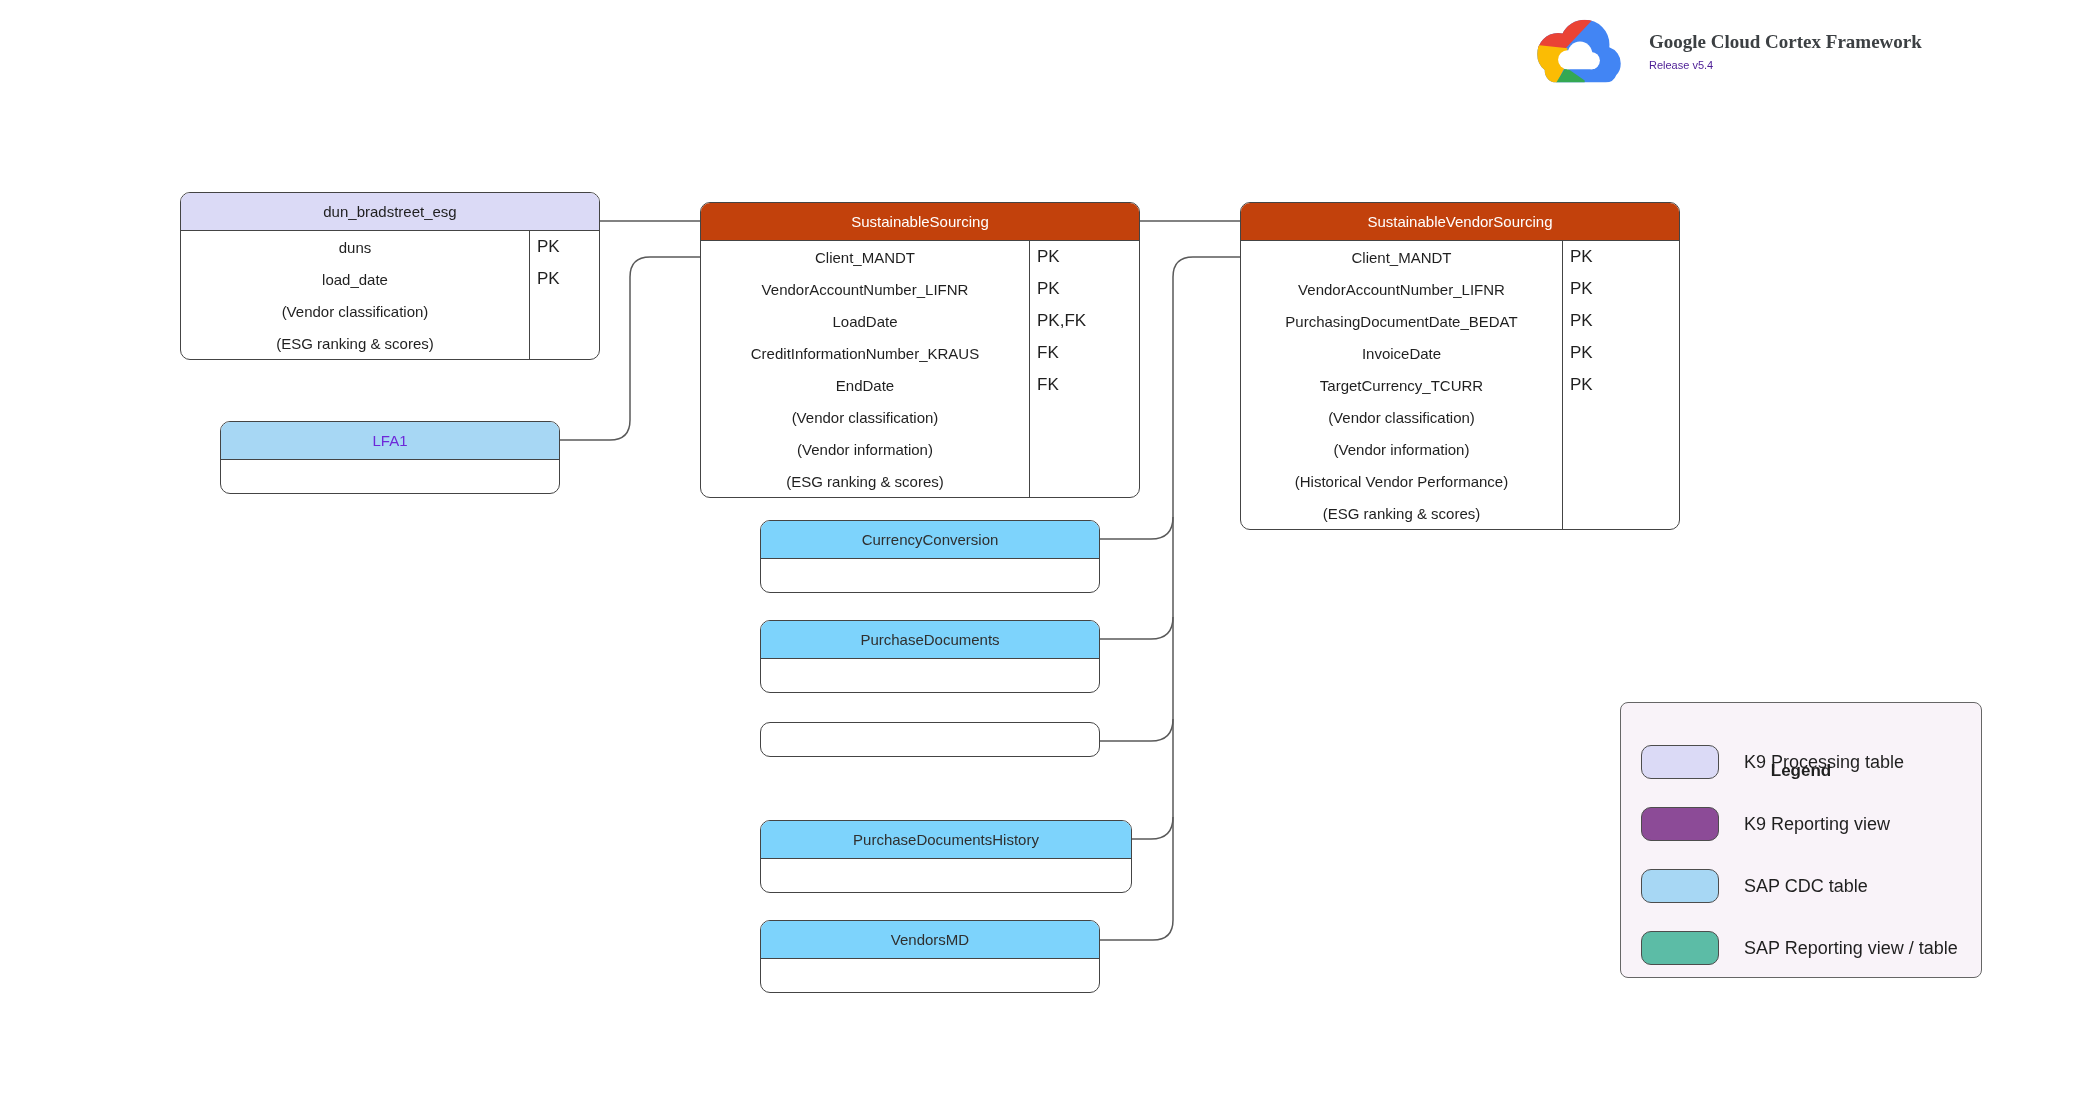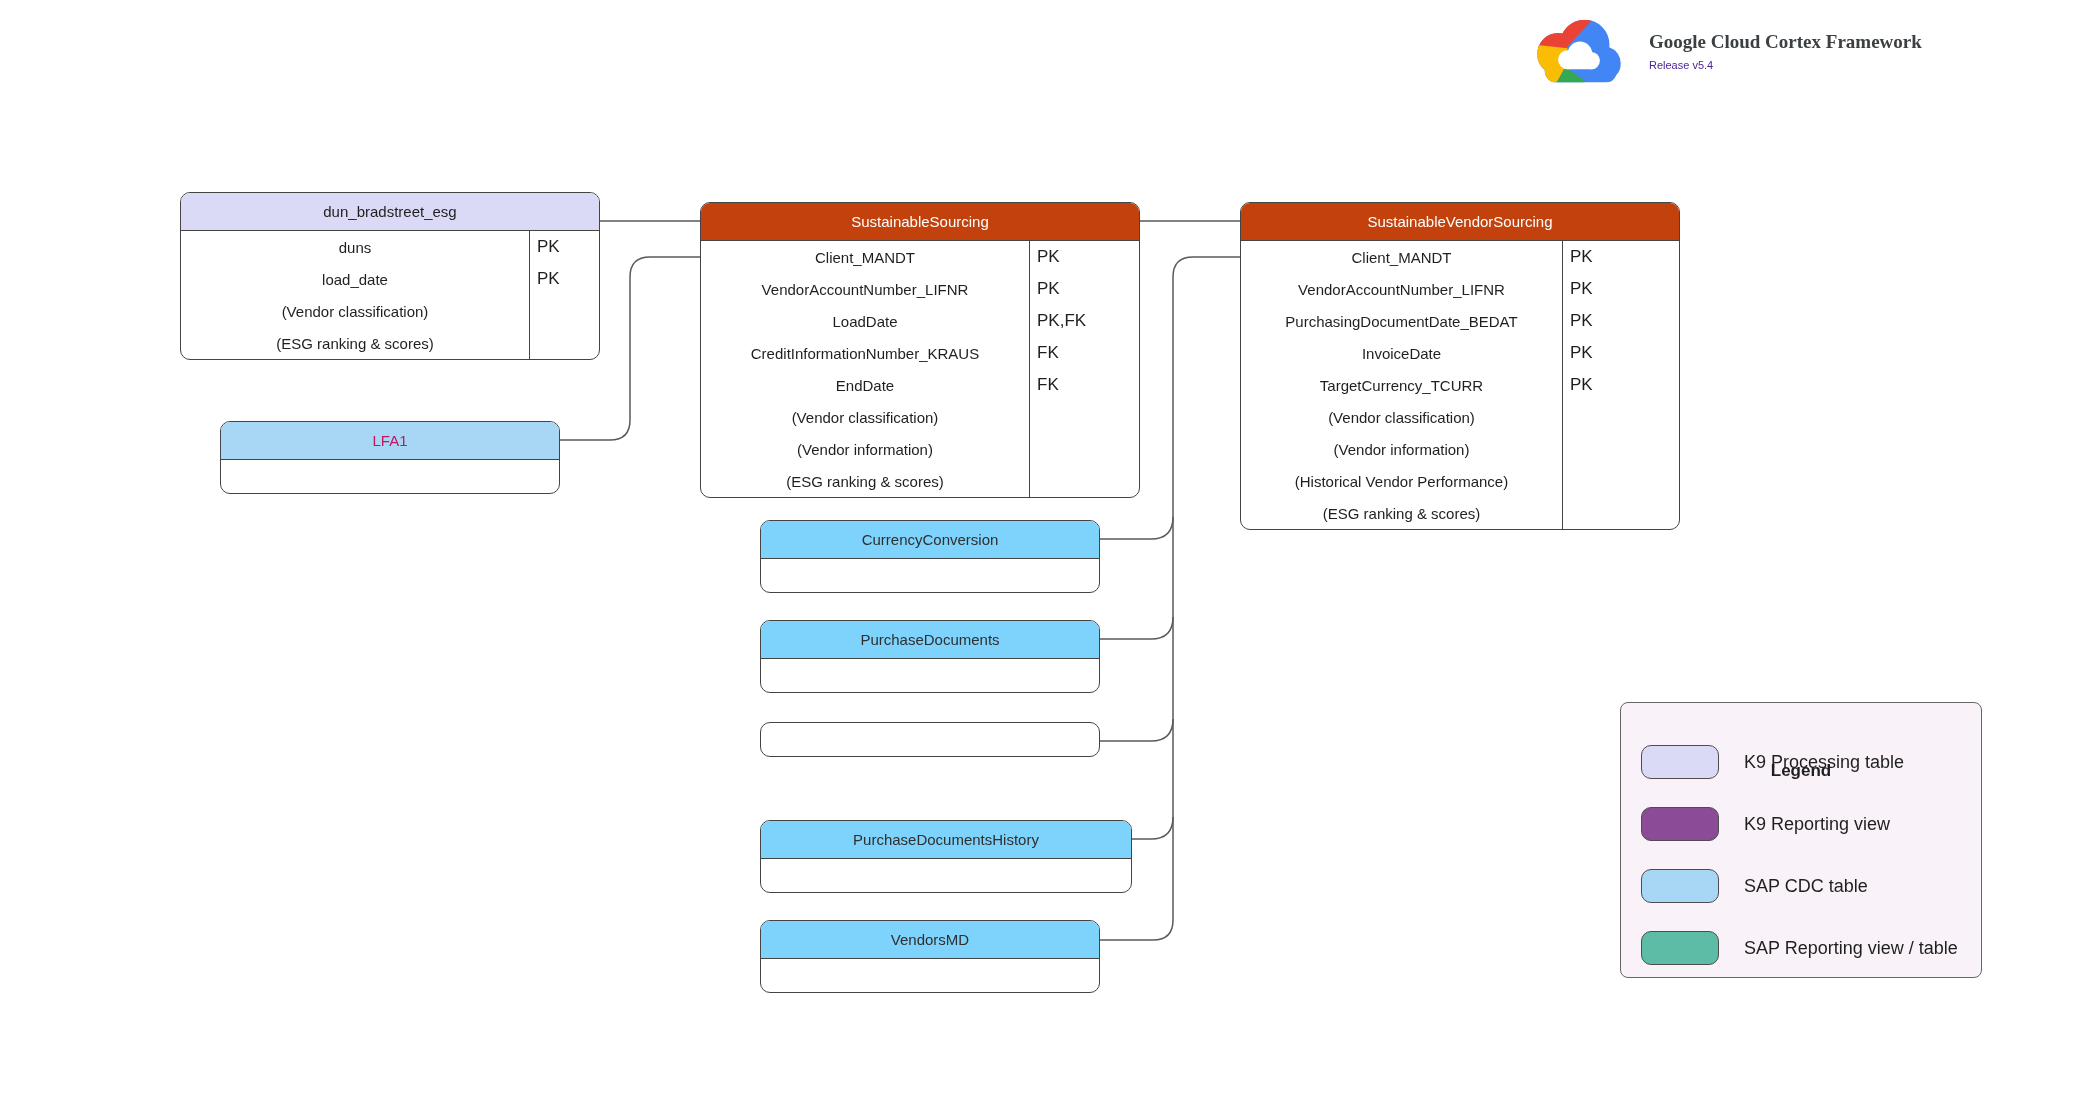--- a/index.html
+++ b/index.html
@@ -20,21 +20,21 @@
   .table{
     position:absolute;border:1.5px solid #444444;border-radius:10px;background:#ffffff;
     overflow:hidden;box-sizing:border-box;
   }
   .thead{
     height:38px;display:flex;align-items:center;justify-content:center;
     font-size:15px;border-bottom:1.5px solid #444444;box-sizing:border-box;
   }
   .k9p  .thead{background:#dbdaf6;color:#1f1f1f;}
   .k9r  .thead{background:#c2410c;color:#ffffff;}
-  .cdc  .thead{background:#a7d7f4;color:#be185d;}
+  .cdc  .thead{background:#a7d7f4;color:#6d28d9;}
   .sapr .thead{background:#7dd3fc;color:#2f2f2f;}
   .trow{display:flex;height:32px;}
   .cell-name{
     flex:1;display:flex;align-items:center;justify-content:center;
     font-size:15px;white-space:nowrap;
   }
   .cell-key{
     width:var(--keyw,100px);display:flex;align-items:center;
     padding-left:7px;box-sizing:border-box;border-left:1.5px solid #444444;
     font-size:17px;white-space:nowrap;

